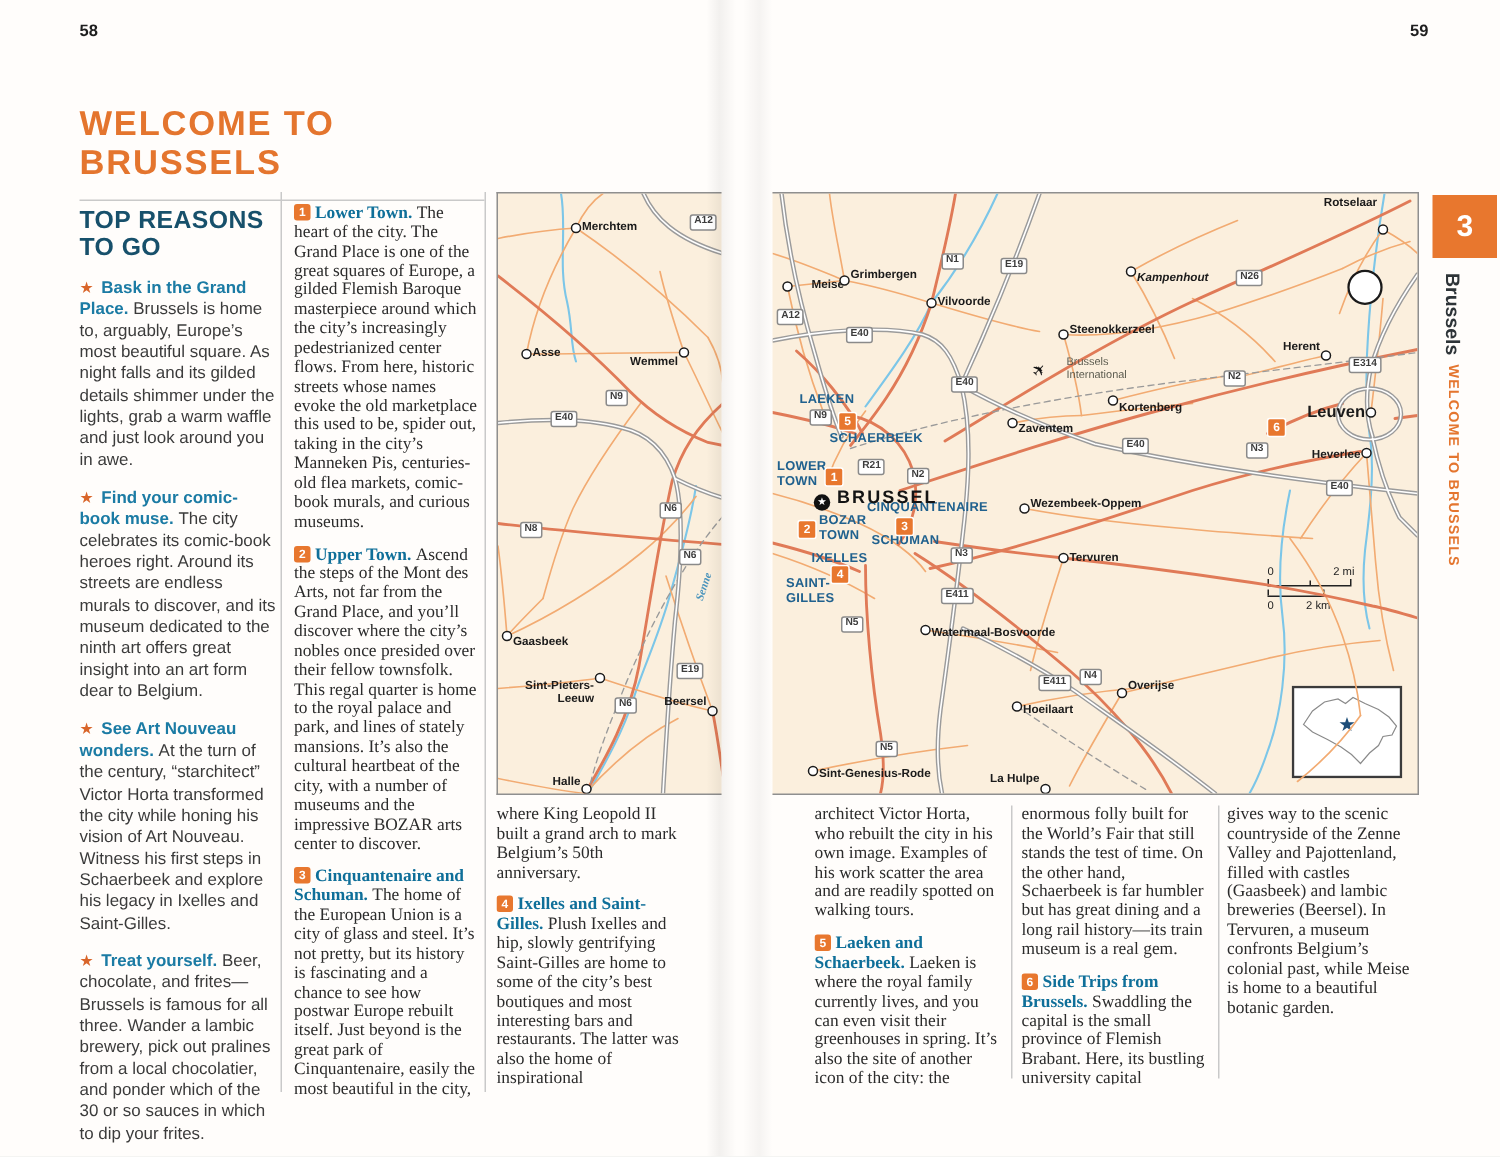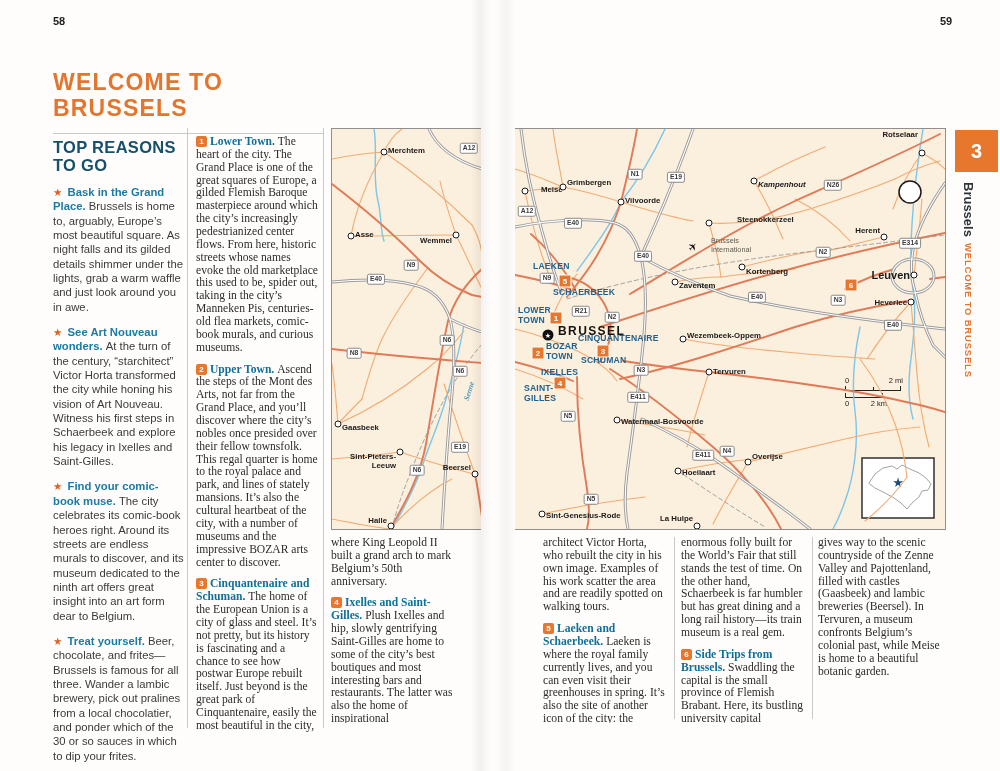--- a/index.html
+++ b/index.html
@@ -104,22 +104,22 @@
   <div class="hline" style="left:53px;top:133px;width:270px;"></div>
   <div class="vline" style="left:187px;top:128px;height:600px;"></div>
   <div class="vline" style="left:323px;top:128px;height:600px;"></div>
   <div class="vline" style="left:674px;top:537px;height:182px;"></div>
   <div class="vline" style="left:812px;top:537px;height:182px;"></div>
 
   <div class="colA">
     <h2><span>TOP REASONS</span><br><span>TO GO</span></h2>
     <div id="reasonsList">
         <p class="reason"><span class="star">★</span><span class="lead"> Bask in the Grand Place. </span>Brussels is home to, arguably, Europe’s most beautiful square. As night falls and its gilded details shimmer under the lights, grab a warm waffle and just look around you in awe.</p>
+        <p class="reason"><span class="star">★</span><span class="lead"> Find your comic-book muse. </span>The city celebrates its comic-book heroes right. Around its streets are endless murals to discover, and its museum dedicated to the ninth art offers great insight into an art form dear to Belgium.</p>
         <p class="reason"><span class="star">★</span><span class="lead"> See Art Nouveau wonders. </span>At the turn of the century, “starchitect” Victor Horta transformed the city while honing his vision of Art Nouveau. Witness his first steps in Schaerbeek and explore his legacy in Ixelles and Saint-Gilles.</p>
-        <p class="reason"><span class="star">★</span><span class="lead"> Find your comic-book muse. </span>The city celebrates its comic-book heroes right. Around its streets are endless murals to discover, and its museum dedicated to the ninth art offers great insight into an art form dear to Belgium.</p>
         <p class="reason"><span class="star">★</span><span class="lead"> Treat yourself. </span>Beer, chocolate, and frites—Brussels is famous for all three. Wander a lambic brewery, pick out pralines from a local chocolatier, and ponder which of the 30 or so sauces in which to dip your frites.</p>
       </div>
   </div>
 
   <div class="serif-col" id="colB">
       <p><span class="inum">1</span><span class="ititle">Lower Town. </span>The heart of the city. The Grand Place is one of the great squares of Europe, a gilded Flemish Baroque masterpiece around which the city’s increasingly pedestrianized center flows. From here, historic streets whose names evoke the old marketplace this used to be, spider out, taking in the city’s Manneken Pis, centuries-old flea markets, comic-book murals, and curious museums.</p>
       <p><span class="inum">2</span><span class="ititle">Upper Town. </span>Ascend the steps of the Mont des Arts, not far from the Grand Place, and you’ll discover where the city’s nobles once presided over their fellow townsfolk. This regal quarter is home to the royal palace and park, and lines of stately mansions. It’s also the cultural heartbeat of the city, with a number of museums and the impressive BOZAR arts center to discover.</p>
       <p><span class="inum">3</span><span class="ititle">Cinquantenaire and Schuman. </span>The home of the European Union is a city of glass and steel. It’s not pretty, but its history is fascinating and a chance to see how postwar Europe rebuilt itself. Just beyond is the great park of Cinquantenaire, easily the most beautiful in the city, and</p>
     </div>
 
@@ -275,21 +275,21 @@
         <path d="M400,163 C404,182 410,200 418,216 L430,228" class="road-motorway-center"></path>
         <path d="M127,290 C152,302 175,314 202,332 C230,352 262,374 295,400" class="road-motorway-center"></path>
       </svg>
       <div class="dot" style="left: 10px; top: 62px;"></div>
       <div class="town-label" style="top: 57px; left: 14px; padding-left: 12px;">Meise</div>
       <div class="dot" style="left: 48px; top: 58px;"></div>
       <div class="town-label" style="top: 50px; left: 52px;">Grimbergen</div>
       <div class="dot" style="left: 106px; top: 73px;"></div>
       <div class="town-label" style="top: 68px; left: 110px;">Vilvoorde</div>
       <div class="dot" style="left: 194px; top: 94px;"></div>
-      <div class="town-label" style="top: 87px; left: 198px; margin-left: 24px;">Steenokkerzeel</div>
+      <div class="town-label" style="top: 87px; left: 198px;">Steenokkerzeel</div>
       <div class="dot" style="left: 160px; top: 153px;"></div>
       <div class="town-label" style="top: 153px; left: 164px;">Zaventem</div>
       <div class="dot" style="left: 239px; top: 52px;"></div>
       <div class="town-label" style="top: 52px; left: 243px; font-style: italic;">Kampenhout</div>
       <div class="dot" style="left: 227px; top: 138px;"></div>
       <div class="town-label" style="top: 139px; left: 231px;">Kortenberg</div>
       <div class="dot" style="left: 369px; top: 108px;"></div>
       <div class="town-label" style="top: 98px; right: 65px; text-align: right;">Herent</div>
       <div class="dot" style="left: 407px; top: 24px;"></div>
       <div class="town-label" style="top: 2px; right: 27px; text-align: right;">Rotselaar</div>

